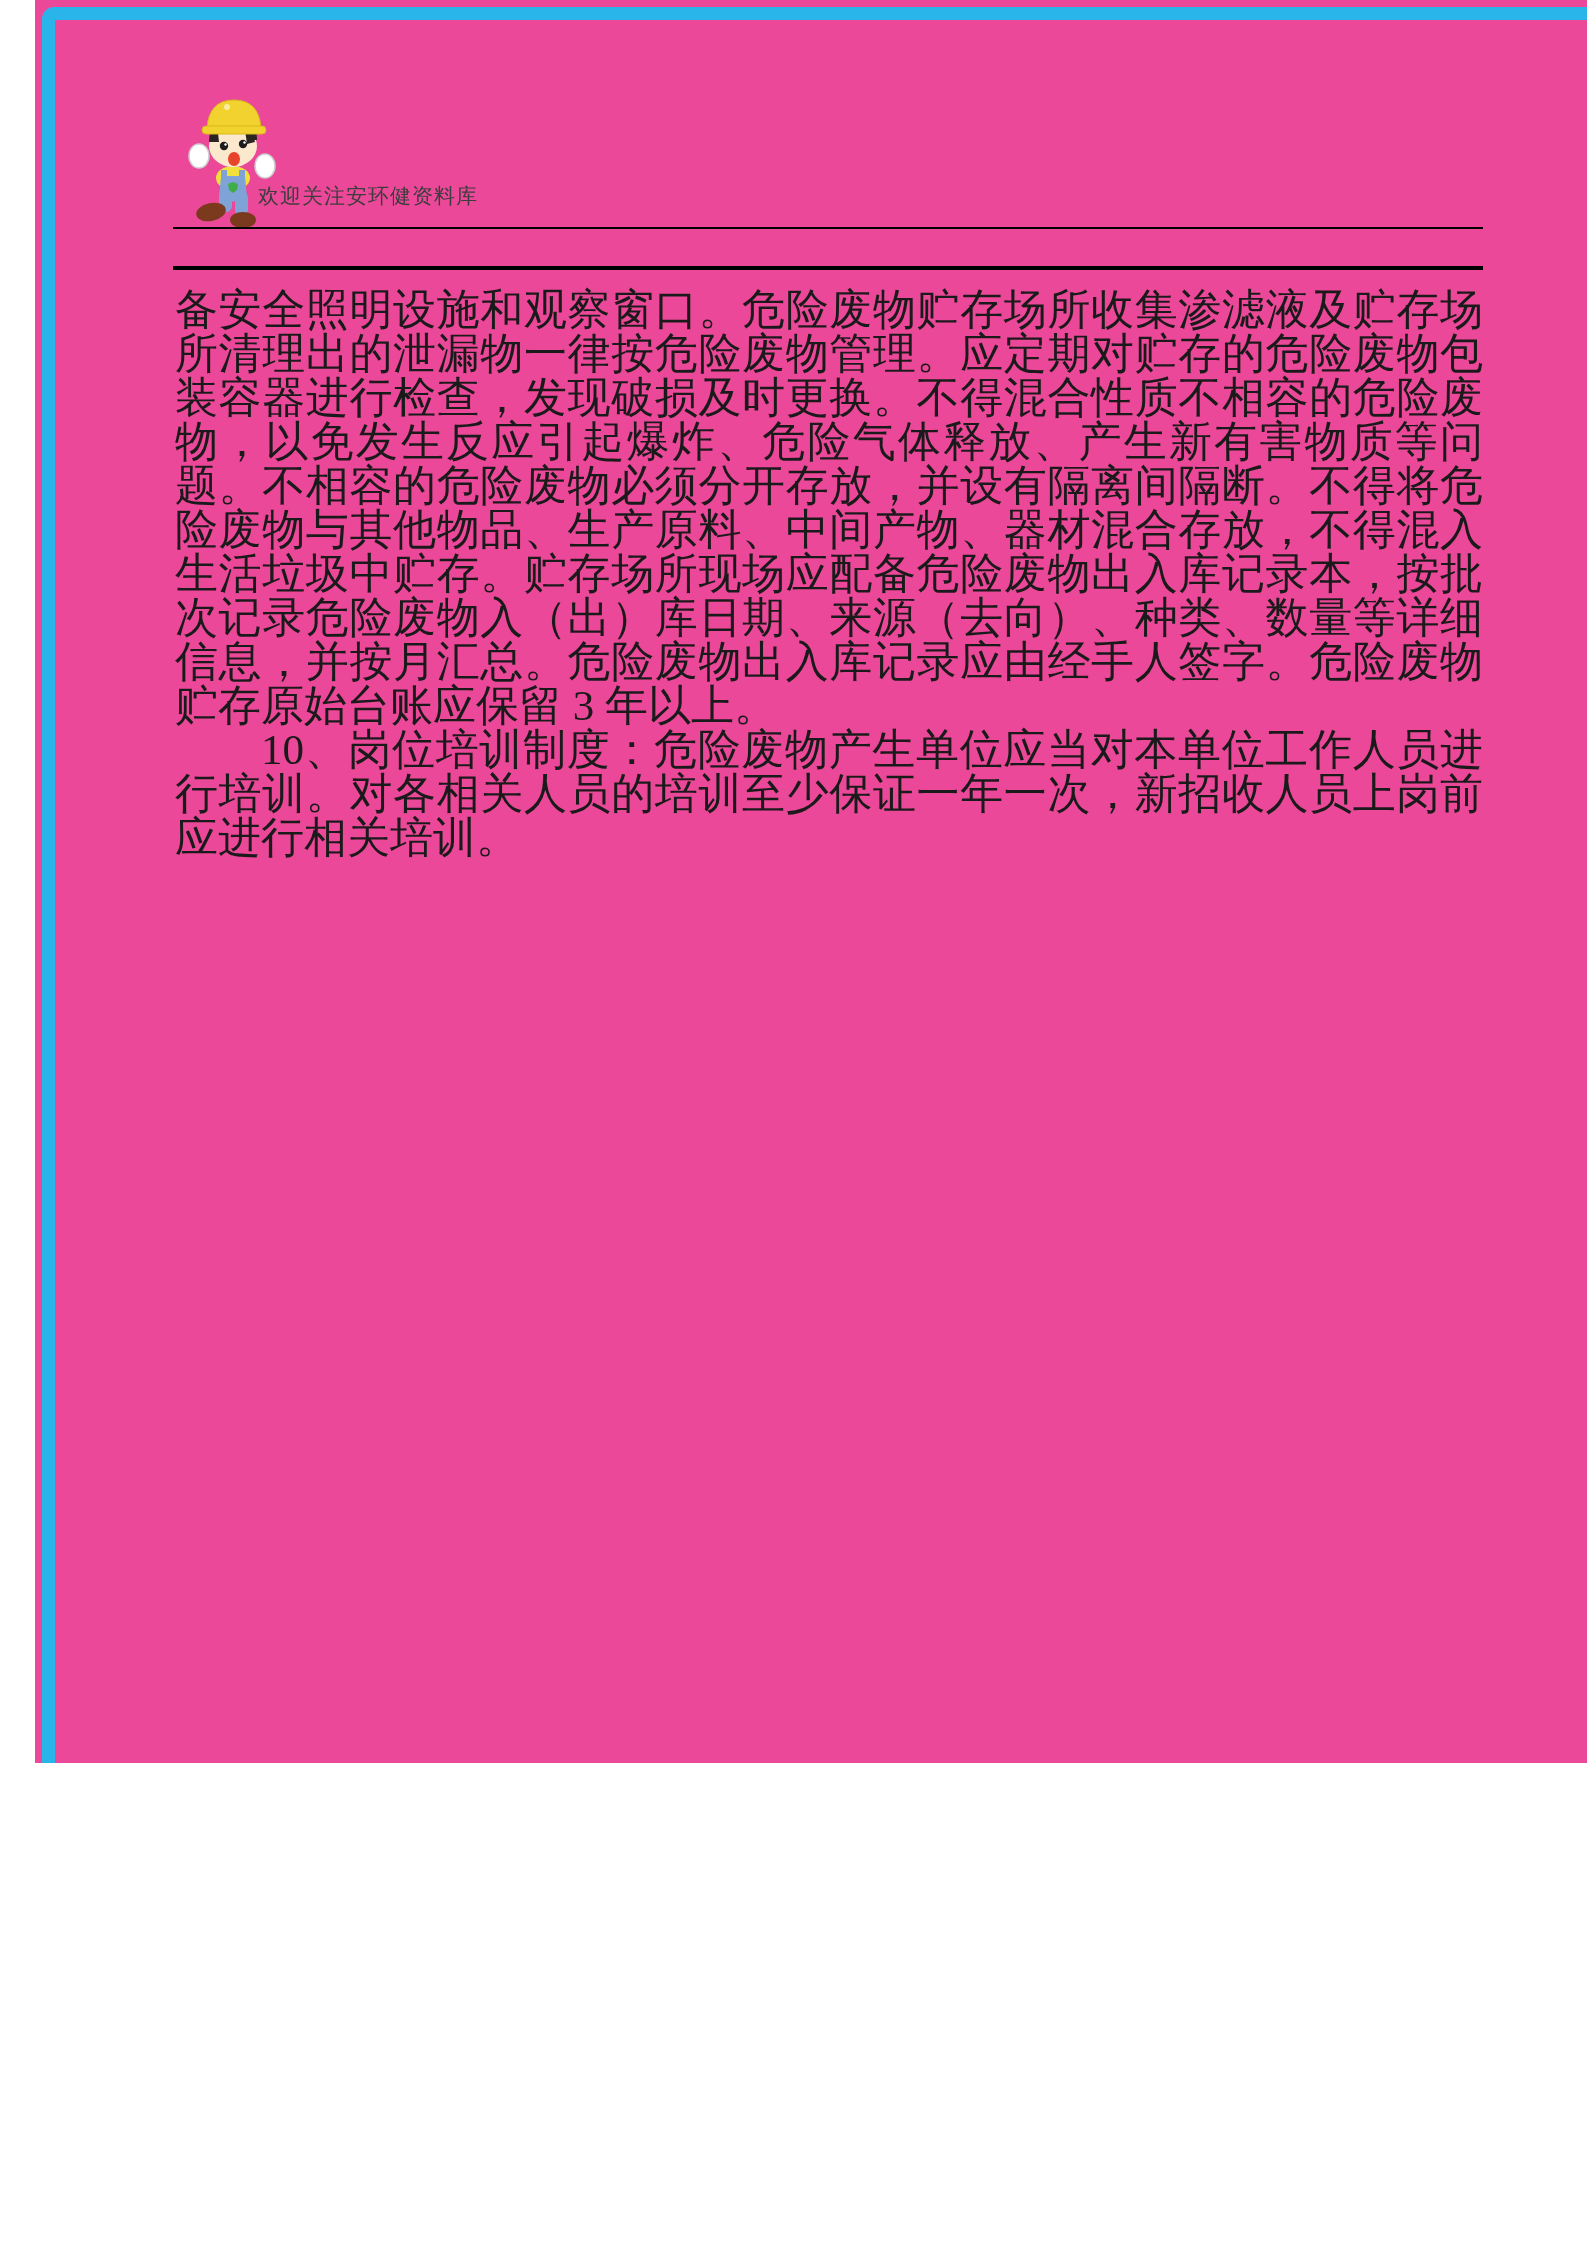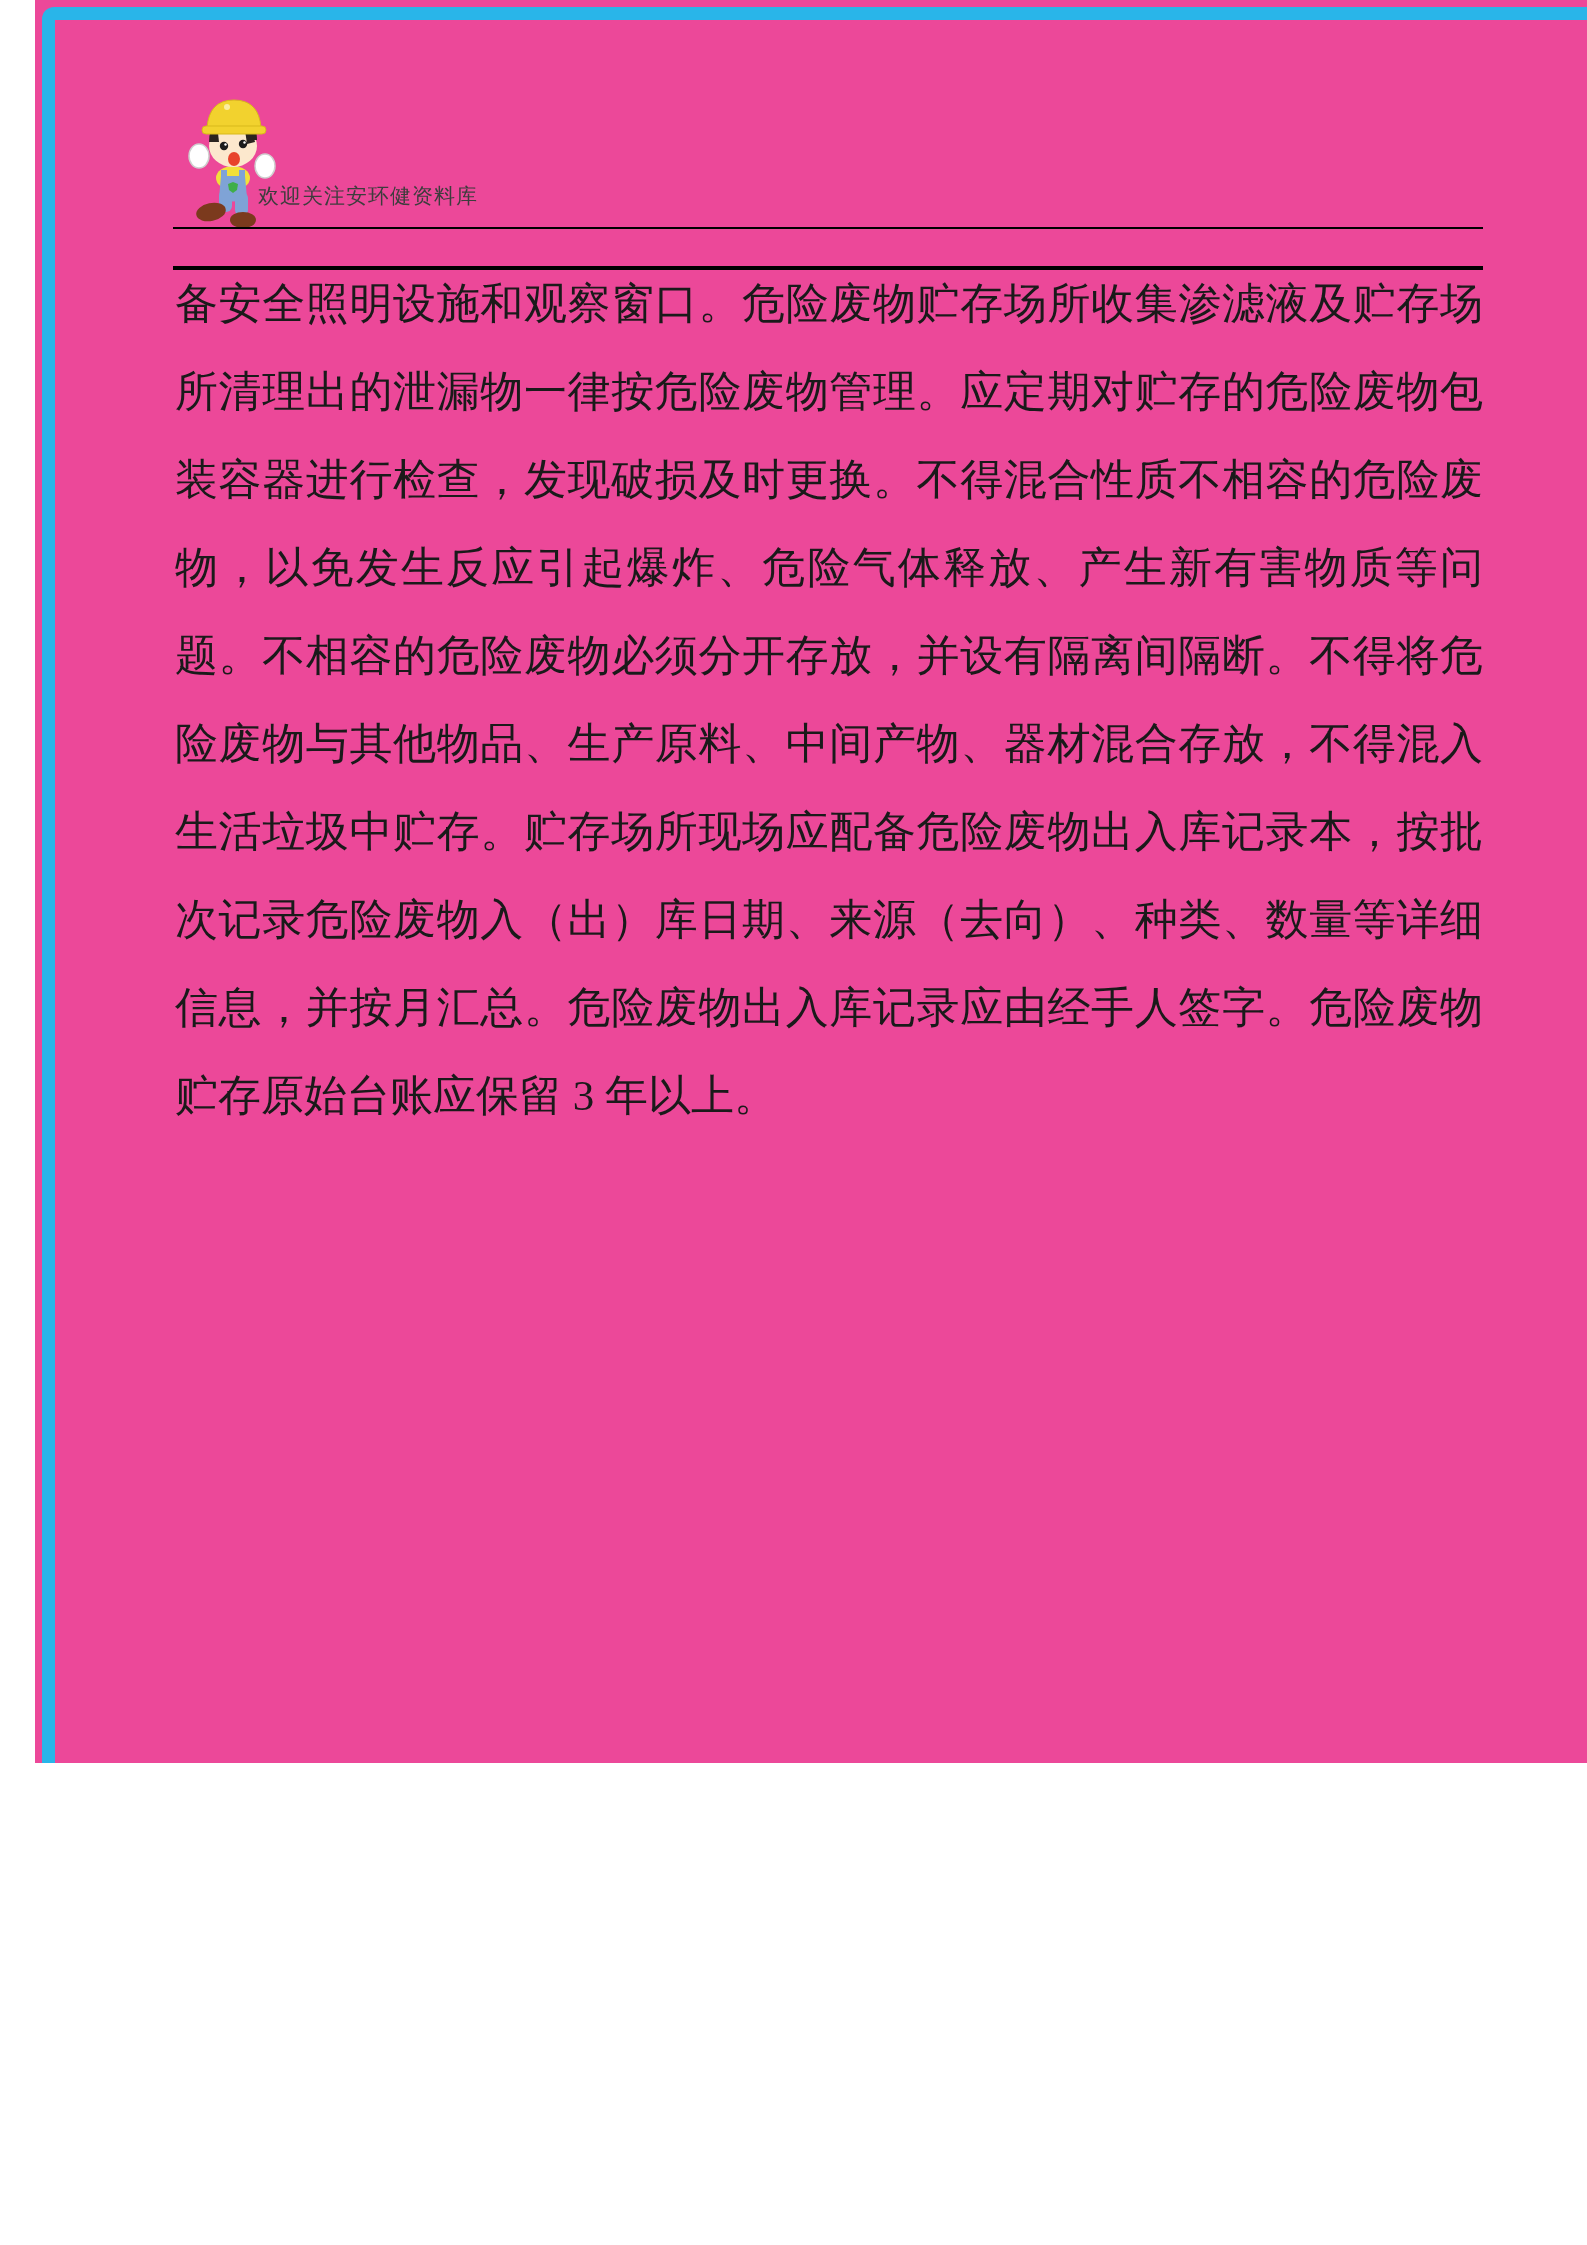--- a/index.html
+++ b/index.html
@@ -48,25 +48,25 @@
   }
   .divider-thick {
     position: absolute;
     left: 138px; top: 266px;
     width: 1310px; height: 4px;
     background: #000000;
   }
   
   .doc-body {
     position: absolute;
-    left: 140px; top: 260px;
+    left: 140px; top: 288px;
     width: 1308px;
     font-family: "Liberation Serif", "DejaVu Serif", serif;
     font-size: 43px;
-    line-height: 88px;
+    line-height: 44px;
     color: #1a1a1a;
     text-align: justify;
   }
   .doc-body p {
     margin: 0;
     padding: 0;
   }
   .doc-body p.indent {
     text-indent: 2em;
   }
@@ -134,20 +134,21 @@
     <ellipse cx="82" cy="76" rx="10" ry="12" fill="#ffffff" stroke="#cfcfcf" stroke-width="1.5"></ellipse>
   </svg>
 
   <div class="header-brand">欢迎关注安环健资料库</div>
 
   <div class="divider-thin"></div>
   <div class="divider-thick"></div>
 
   <div class="doc-body">
     <p>备安全照明设施和观察窗口。危险废物贮存场所收集渗滤液及贮存场所清理出的泄漏物一律按危险废物管理。应定期对贮存的危险废物包装容器进行检查，发现破损及时更换。不得混合性质不相容的危险废物，以免发生反应引起爆炸、危险气体释放、产生新有害物质等问题。不相容的危险废物必须分开存放，并设有隔离间隔断。不得将危险废物与其他物品、生产原料、中间产物、器材混合存放，不得混入生活垃圾中贮存。贮存场所现场应配备危险废物出入库记录本，按批次记录危险废物入（出）库日期、来源（去向）、种类、数量等详细信息，并按月汇总。危险废物出入库记录应由经手人签字。危险废物贮存原始台账应保留 3 年以上。</p>
+    <p class="indent">10、岗位培训制度：危险废物产生单位应当对本单位工作人员进行培训。对各相关人员的培训至少保证一年一次，新招收人员上岗前应进行相关培训。</p>
   </div>
 
   <svg class="footer-logo" viewBox="0 0 66 60" aria-hidden="true">
 
     <ellipse cx="23" cy="21" rx="20" ry="17" fill="#ffffff" stroke="#b5b5b5" stroke-width="2"></ellipse>
     <path d="M14 34 L11 45 L22 37 Z" fill="#ffffff" stroke="#b5b5b5" stroke-width="2" stroke-linejoin="round"></path>
     <circle cx="16.5" cy="17" r="2.6" fill="none" stroke="#b5b5b5" stroke-width="1.8"></circle>
     <circle cx="28.5" cy="16" r="2.6" fill="none" stroke="#b5b5b5" stroke-width="1.8"></circle>
 
     <ellipse cx="43" cy="37" rx="16.5" ry="14" fill="#ffffff" stroke="#b5b5b5" stroke-width="2"></ellipse>

